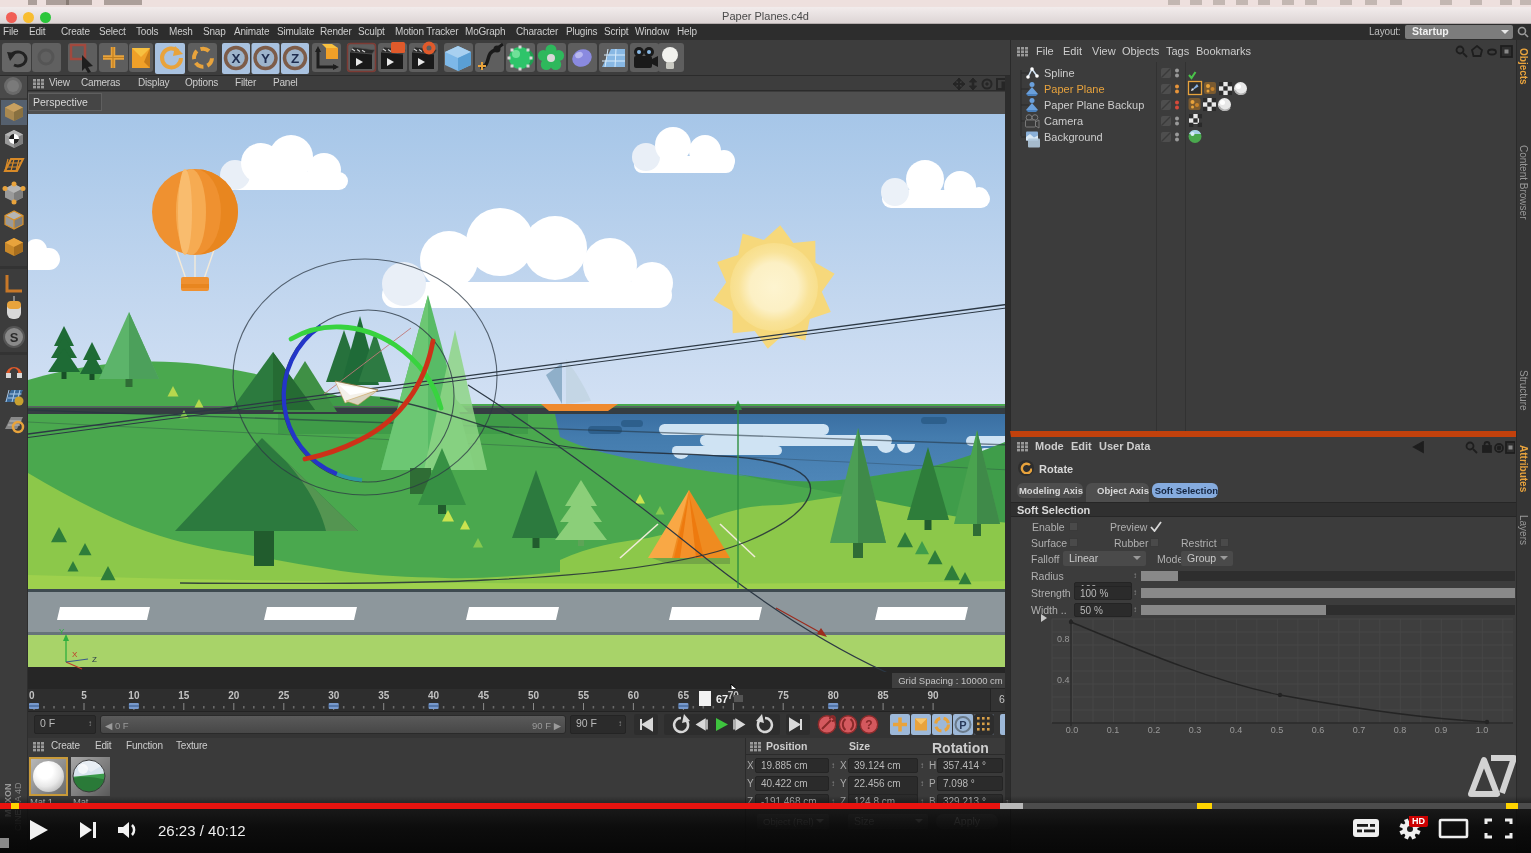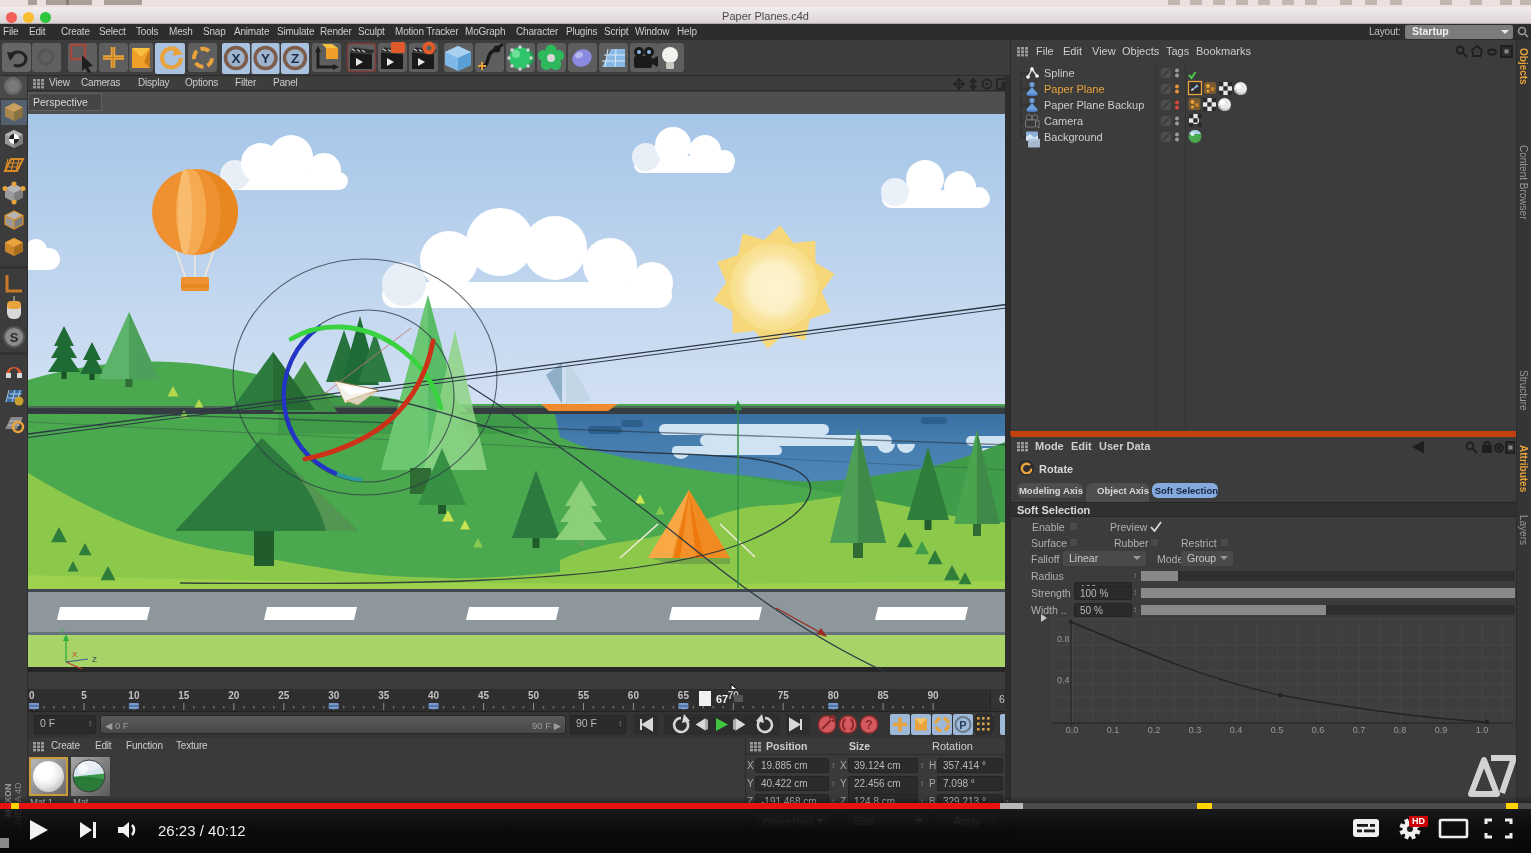--- a/index.html
+++ b/index.html
@@ -516,20 +516,23 @@
 <g font-family="Liberation Sans, sans-serif" font-size="8">
 <line x1="38" y1="548" x2="38" y2="524" stroke="#2eaf3e" stroke-width="1.3"></line>
 <polygon points="38,520 35,527 41,527" fill="#2eaf3e"></polygon>
 <line x1="38" y1="548" x2="54" y2="555" stroke="#c03a2a" stroke-width="1.2"></line>
 <line x1="38" y1="548" x2="60" y2="545" stroke="#3a5a8a" stroke-width="1.2"></line>
 <text x="31" y="520" fill="#2eaf3e">Y</text>
 <text x="44" y="543" fill="#c03a2a">X</text>
 <text x="64" y="548" fill="#26364a">Z</text>
 </g>
 </svg>
+<div class="abs" style="left:28px;top:672px;width:982px;height:17px;background:#262626">
+<div class="abs" style="left:864px;top:1px;width:117px;height:15px;background:#3f3f3f;color:#c5c5c5;font-size:9.5px;text-align:center;padding-top:2px">Grid Spacing : 10000 cm</div>
+</div>
 <svg class="abs" style="left:729px;top:684px" width="14" height="18" viewBox="0 0 14 18">
       <polygon points="2,0 2,13 5.5,10.5 8,16 10.5,15 8,9.5 12,9" fill="#fff" stroke="#000" stroke-width="1"></polygon>
     </svg>
 <div class="abs" style="left:28px;top:689px;width:982px;height:23px;background:#2e2e2e;border-bottom:1px solid #232323;overflow:hidden">
 <svg width="982" height="23" viewBox="0 0 982 23">
 <line x1="6.0" y1="14" x2="6.0" y2="21" stroke="#8a8a8a" stroke-width="1"></line>
 <text x="1.0" y="10" text-anchor="start" font-size="10" font-weight="bold" fill="#c2c2c2" font-family="Liberation Sans">0</text>
 <rect x="15.2" y="17" width="1.6" height="2.5" fill="#6a6a6a"></rect>
 <rect x="25.2" y="17" width="1.6" height="2.5" fill="#6a6a6a"></rect>
 <rect x="35.2" y="17" width="1.6" height="2.5" fill="#6a6a6a"></rect>
@@ -763,21 +766,21 @@
 <rect x="0" y="3.4" width="3" height="2.6"></rect>
 <rect x="4" y="3.4" width="3" height="2.6"></rect>
 <rect x="8" y="3.4" width="3" height="2.6"></rect>
 <rect x="0" y="6.8" width="3" height="2.6"></rect>
 <rect x="4" y="6.8" width="3" height="2.6"></rect>
 <rect x="8" y="6.8" width="3" height="2.6"></rect>
 </g>
       </svg>
 <span style="position:absolute;left:20px;top:2px;font-size:10.5px;font-weight:bold;color:#cdcdcd">Position</span>
 <span style="position:absolute;left:103px;top:2px;font-size:10.5px;font-weight:bold;color:#cdcdcd">Size</span>
-<span style="position:absolute;left:186px;top:2px;font-size:11px;font-weight:normal;color:#cdcdcd">Rotation</span>
+<span style="position:absolute;left:186px;top:2px;font-size:14px;font-weight:bold;color:#cdcdcd">Rotation</span>
 <div class="abs" style="left:0;top:16px;width:265px;height:1px;background:#2b2b2b"></div>
 <span style="position:absolute;left:1px;top:22px;font-size:10px;color:#aaa">X</span>
 <div class="vbox" style="left:9px;top:20px;width:74px;height:15px;font-size:10px">19.885 cm</div>
 <span style="position:absolute;left:85px;top:23px;color:#888;font-size:8px">↕</span>
 <span style="position:absolute;left:94px;top:22px;font-size:10px;color:#aaa">X</span>
 <div class="vbox" style="left:102px;top:20px;width:70px;height:15px;font-size:10px">39.124 cm</div>
 <span style="position:absolute;left:174px;top:23px;color:#888;font-size:8px">↕</span>
 <span style="position:absolute;left:183px;top:22px;font-size:10px;color:#aaa">H</span>
 <div class="vbox" style="left:191px;top:20px;width:66px;height:15px;font-size:10px">357.414 °</div>
 <span style="position:absolute;left:259px;top:23px;color:#888;font-size:8px">↕</span>

